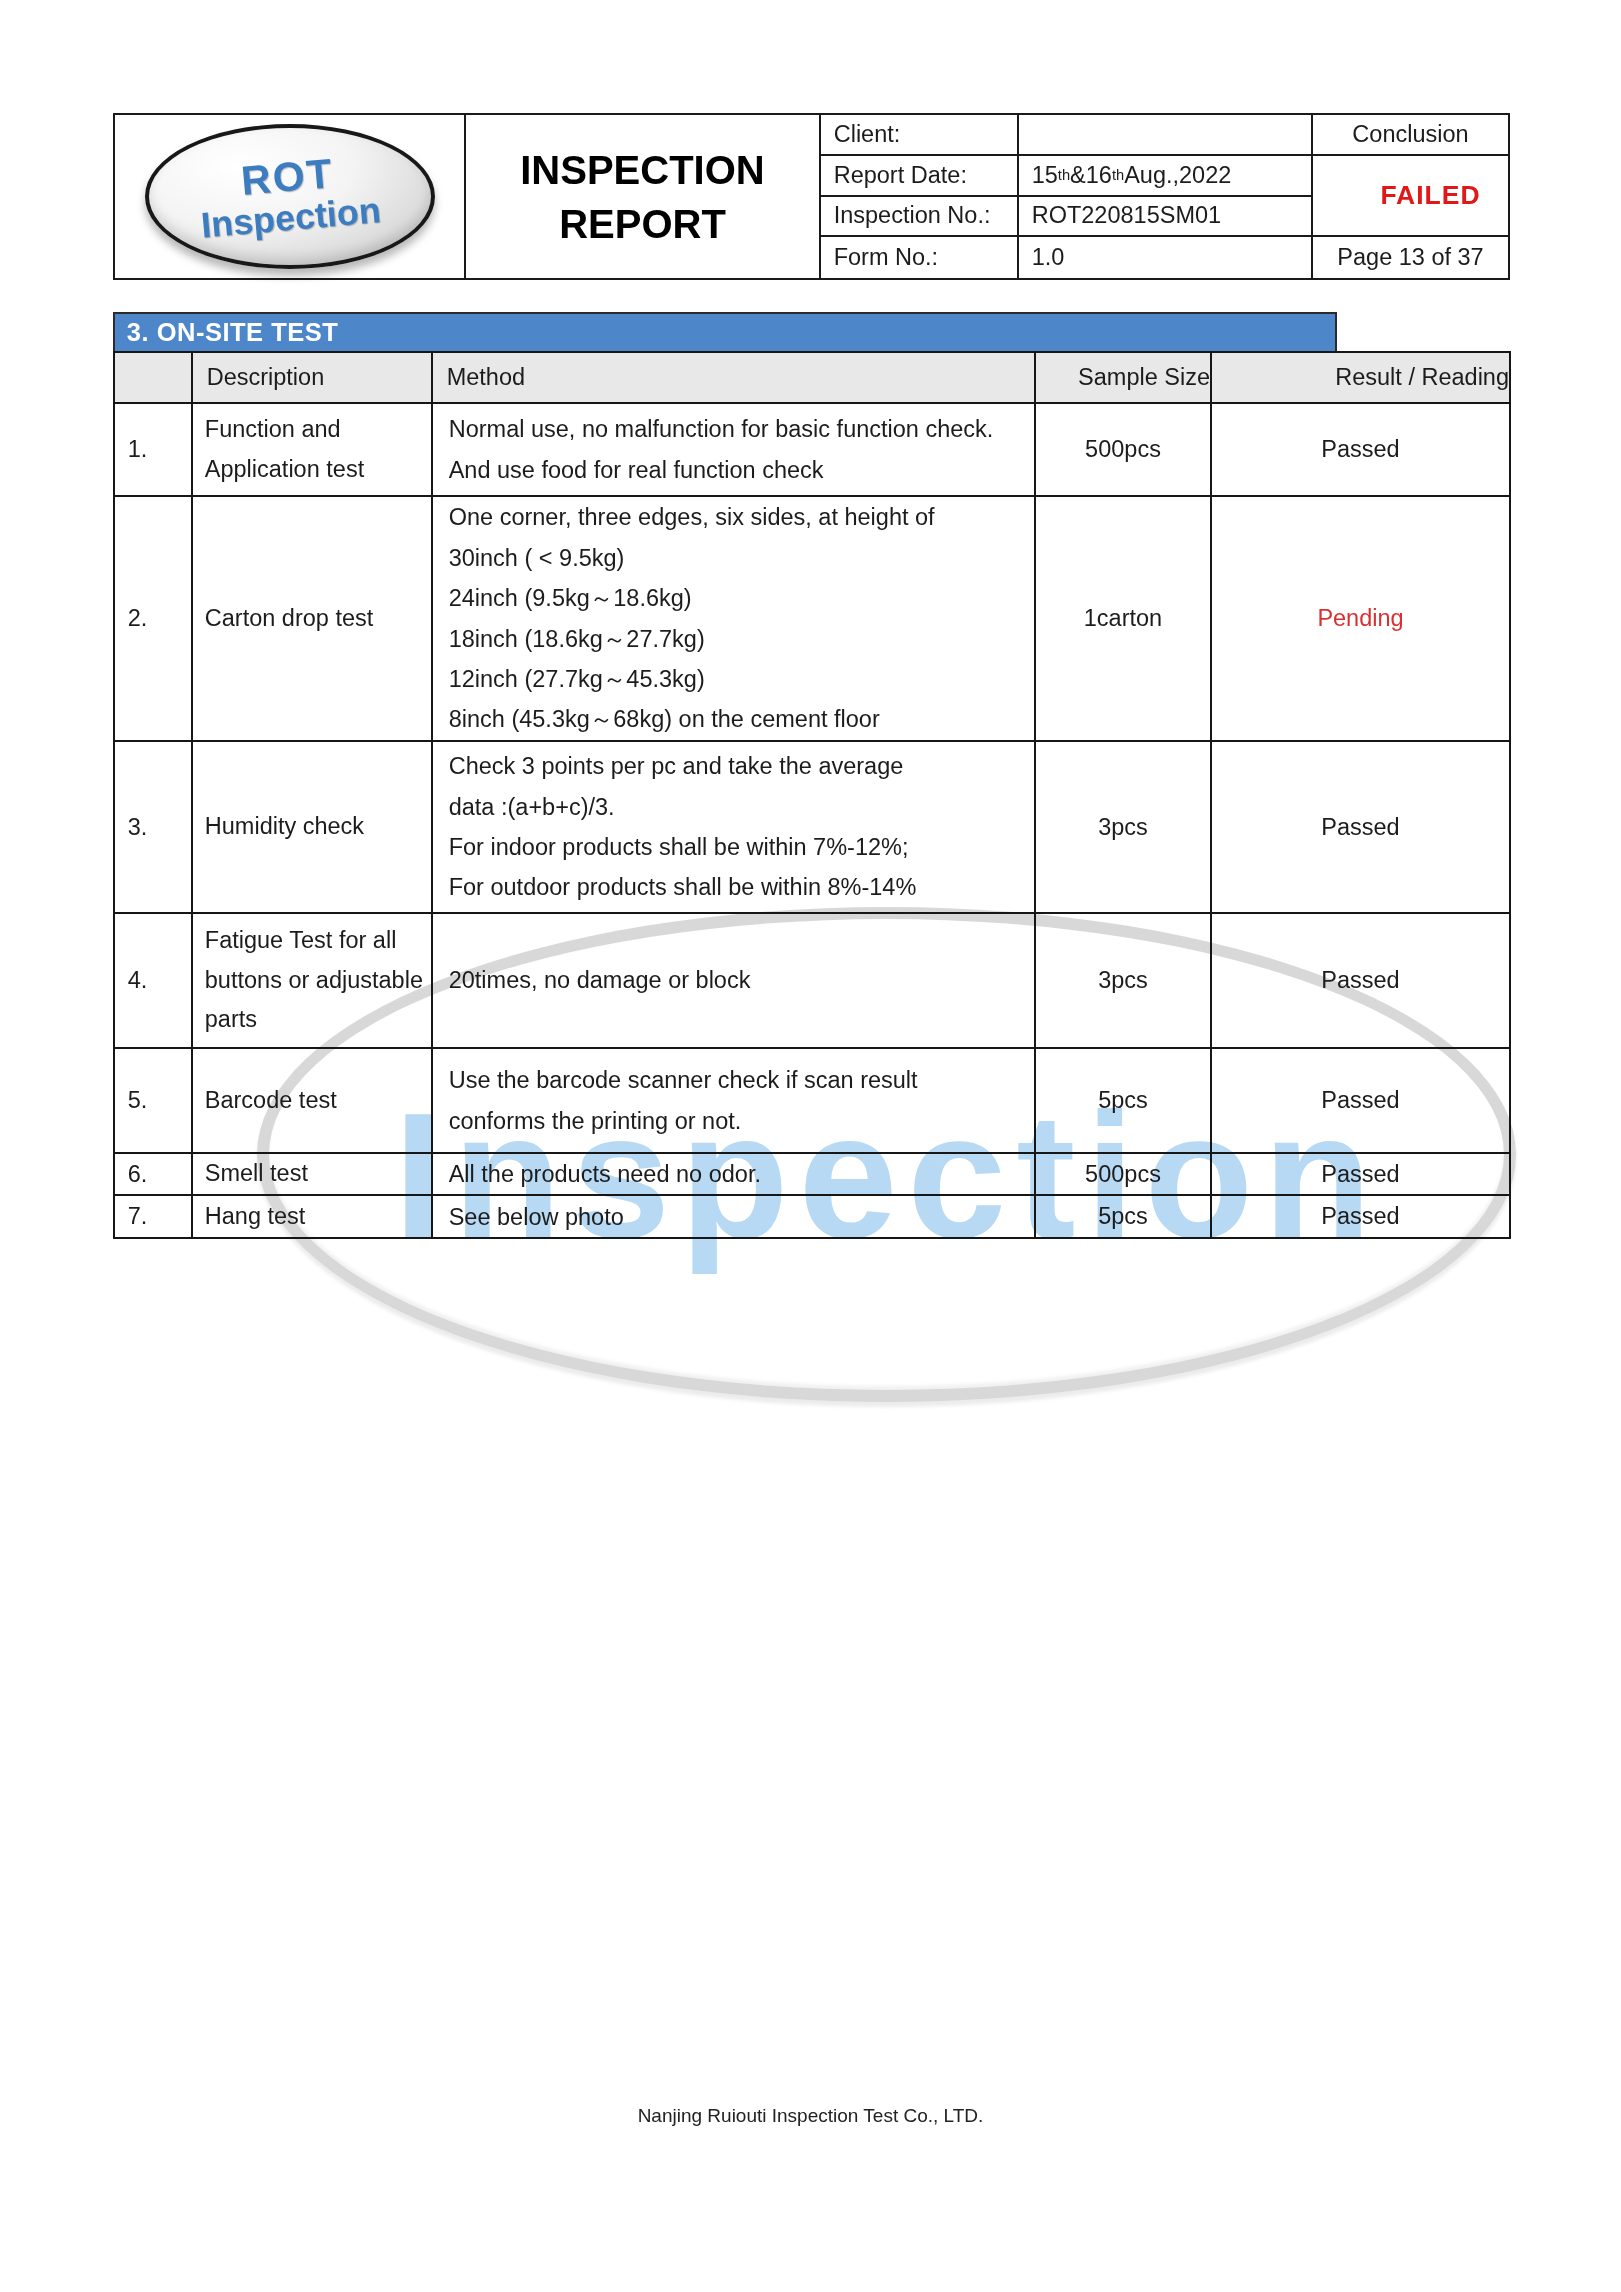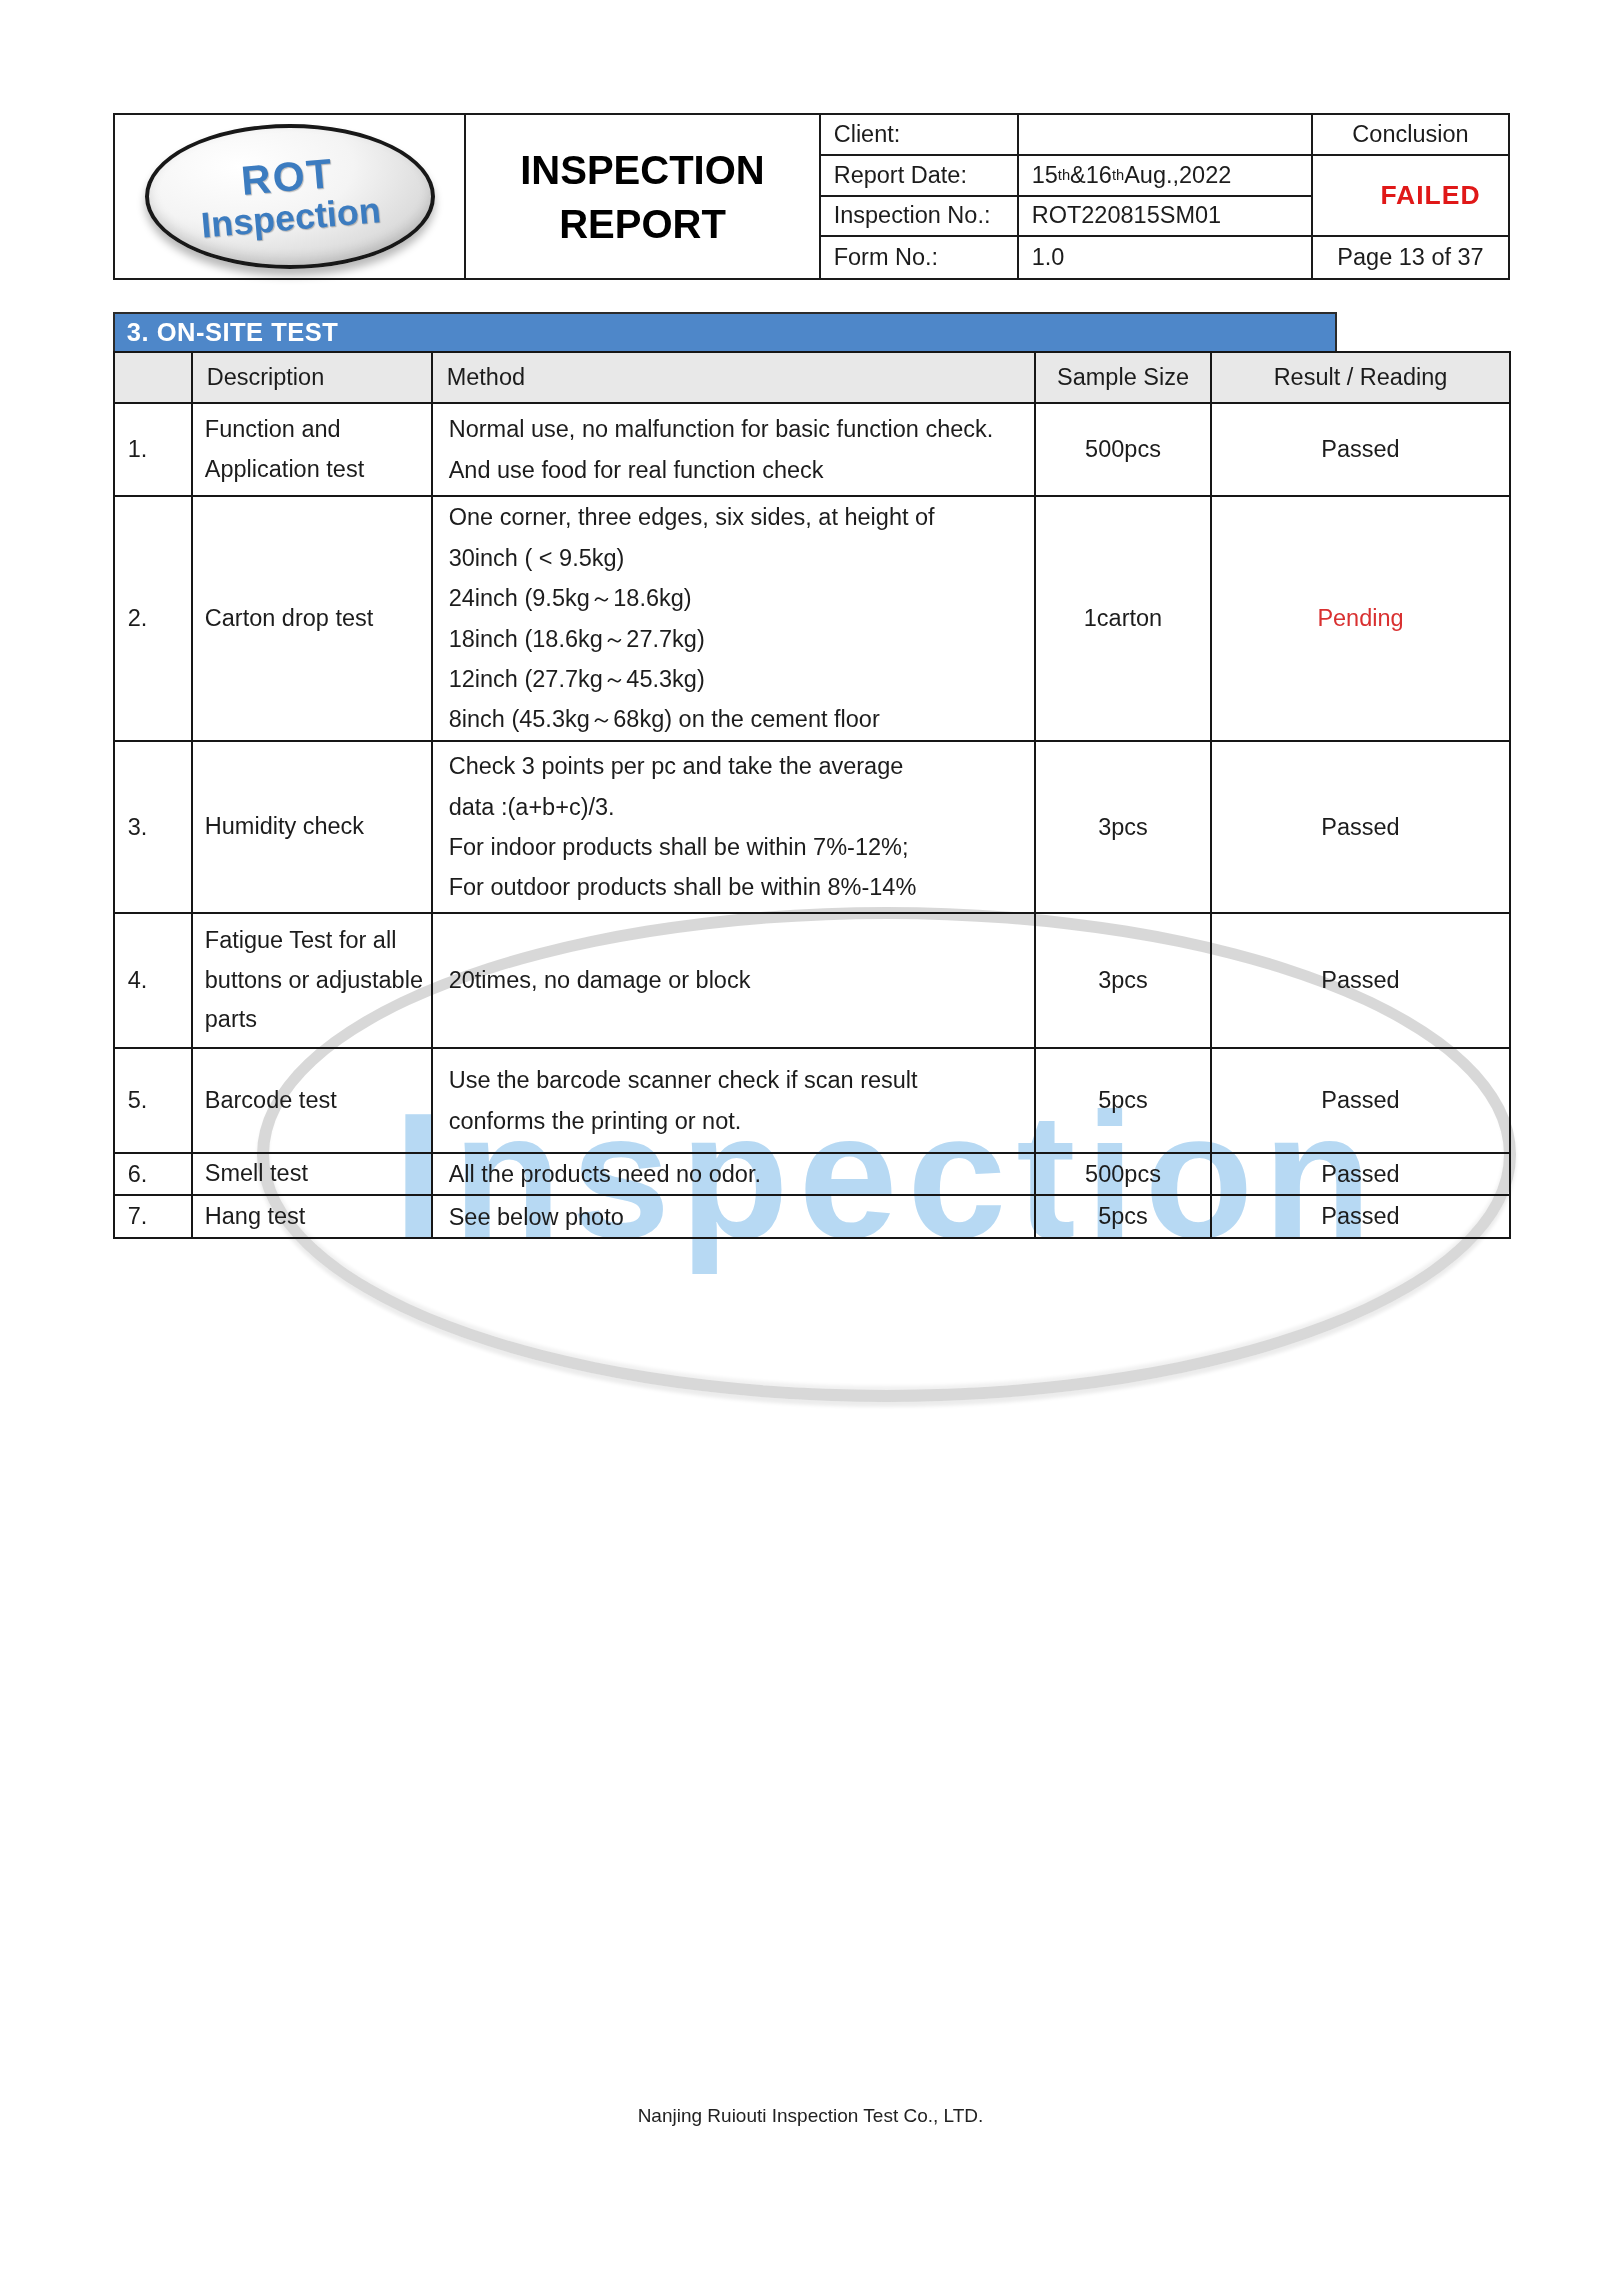--- a/index.html
+++ b/index.html
@@ -54,21 +54,21 @@
       font-size:178px;font-weight:bold;color:var(--watermark-blue);opacity:0.75;letter-spacing:9.8px;}
 
   
   .section{position:absolute;left:113px;top:312px;width:1224px;z-index:2;}
   .section-bar{height:39px;background:var(--section-bar-blue);border:2px solid #2b2b2b;border-bottom:none;
       color:#fff;font-size:25.5px;font-weight:bold;display:flex;align-items:center;padding-left:11.8px;letter-spacing:0.5px;}
   table.main{width:1397px;border-collapse:collapse;table-layout:fixed;background:transparent;}
   table.main td, table.main th{border:2px solid #161616;font-size:23.5px;vertical-align:middle;
       background:transparent;font-weight:normal;}
   table.main th{background:var(--header-row-gray);height:51px;text-align:left;padding-left:13.7px;}
-  table.main th.center{text-align:center;padding-left:0;}
+  table.main th.center{text-align:right;padding-left:0;}
   td.no{padding-left:12.7px;}
   td.desc{padding-left:11.8px;padding-right:5.9px;line-height:1.7;}
   td.method{padding-left:15.7px;padding-right:23px;line-height:1.72;white-space:pre-line;}
   td.center{text-align:center;}
   td.pending{color:var(--pending-red);}
   tr.r1{height:93px;} tr.r2{height:245px;} tr.r3{height:172px;} tr.r4{height:135px;}
   tr.r5{height:105px;} tr.r6{height:42px;} tr.r7{height:43px;}
 
   
   .footer{position:absolute;left:0;top:2105px;width:100%;text-align:center;font-size:19px;color:#222;z-index:2;}

